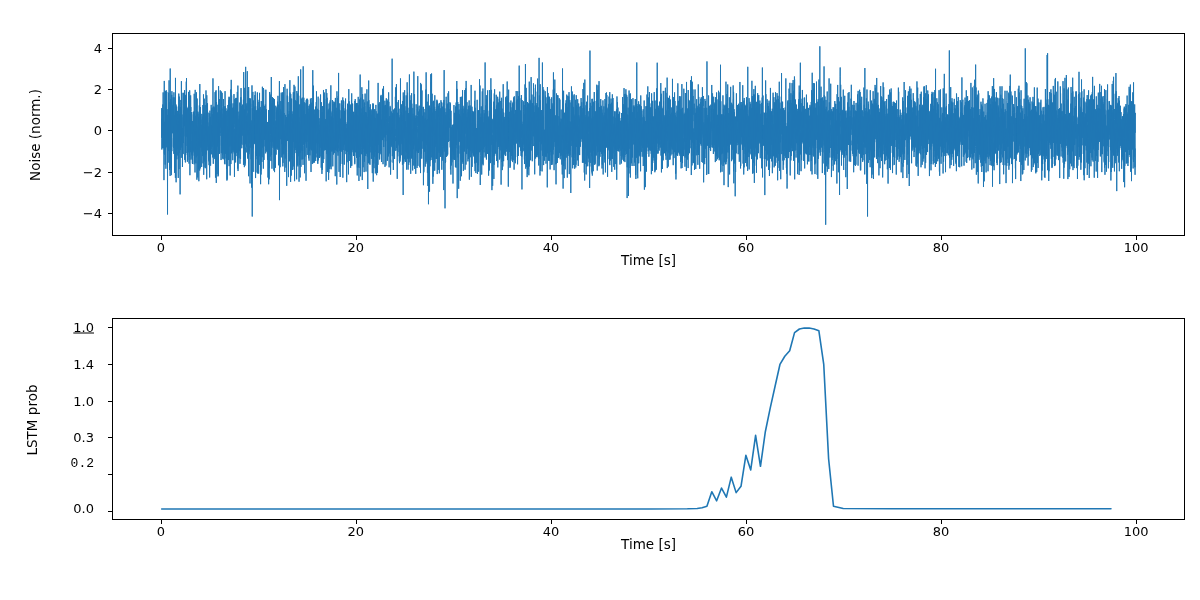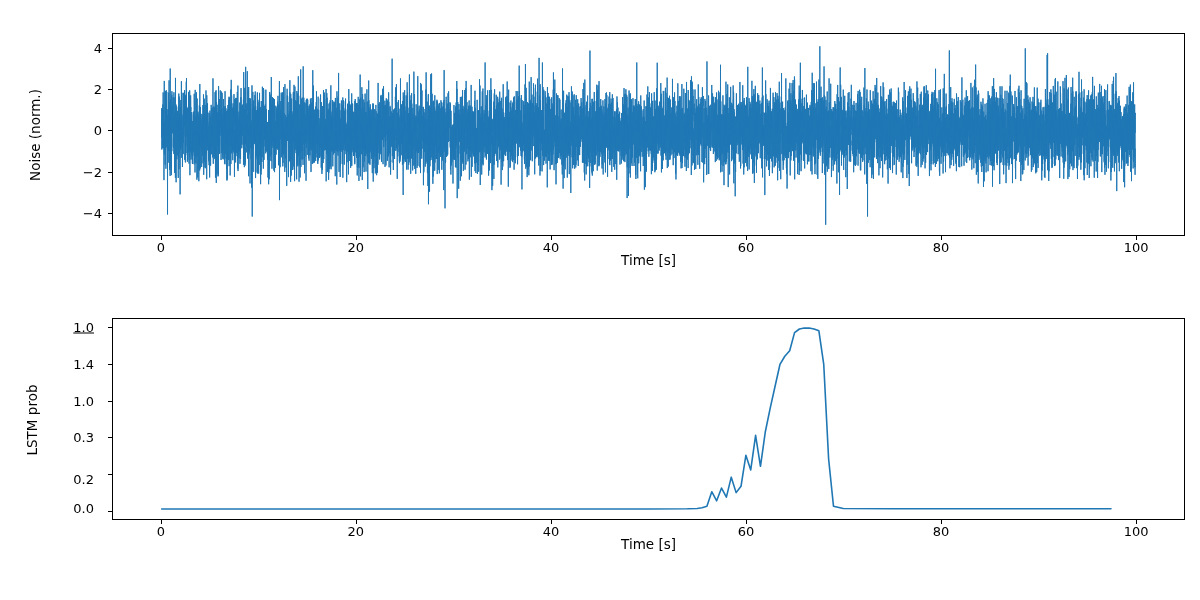--- a/index.html
+++ b/index.html
@@ -178,21 +178,21 @@
         <div class="tick-x" style="left: 746.045px;">60</div>
         <div class="tickmark x" style="left: 746.045px; top: 230px;"></div>
         <div class="tick-x" style="left: 941.136px;">80</div>
         <div class="tickmark x" style="left: 941.136px; top: 230px;"></div>
         <div class="tick-x" style="left: 1136.23px;">100</div>
         <div class="tickmark x" style="left: 1136.23px; top: 230px;"></div>
       </div>
     <div id="ticks-y-lstm">
         <div class="tick-y" style="top: 218px;">0.0</div>
         <div class="tickmark y" style="top: 220.818px; left: 108.4px;"></div>
-        <div class="tick-y" style="top: 189px;">0.2</div>
+        <div class="tick-y" style="top: 173px; font-family: Liberation Mono, monospace;">0.2</div>
         <div class="tickmark y" style="top: 184.091px; left: 108.4px;"></div>
         <div class="tick-y" style="top: 147.364px;">0.3</div>
         <div class="tickmark y" style="top: 147.364px; left: 108.4px;"></div>
         <div class="tick-y" style="top: 110.636px;">1.0</div>
         <div class="tickmark y" style="top: 110.636px; left: 108.4px;"></div>
         <div class="tick-y" style="top: 73.9091px;">1.4</div>
         <div class="tickmark y" style="top: 73.9091px; left: 108.4px;"></div>
         <div class="tick-y" style="top: 37.1818px; text-decoration: underline;">1.0</div>
         <div class="tickmark y" style="top: 37.1818px; left: 108.4px;"></div>
       </div>

